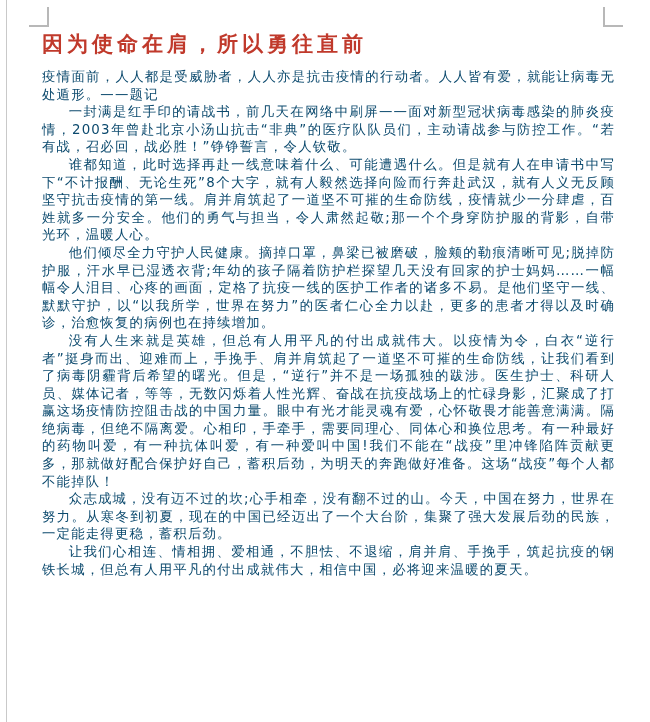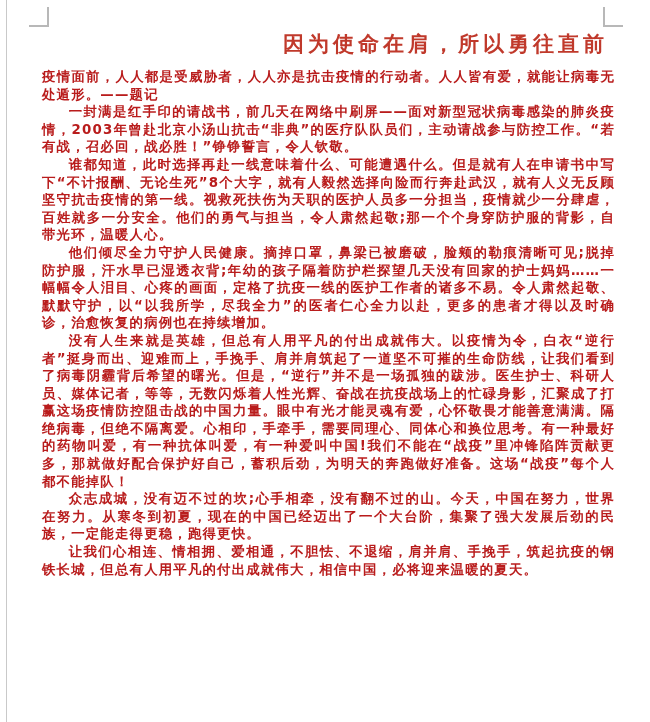--- a/index.html
+++ b/index.html
@@ -37,34 +37,33 @@
     border-bottom: 2px solid #b8b8b8;
   }
   .corner-mark.top-right {
     left: 603px;
     top: 7px;
     border-left: 2px solid #b8b8b8;
     border-bottom: 2px solid #b8b8b8;
   }
   .essay-title {
     margin: 30px 42px 10px 42px;
-    text-align: right;
+    text-align: left;
     font-size: 21px;
     font-weight: bold;
     letter-spacing: 4px;
     color: #c0392b;
   }
   .essay-body {
     margin: 0 35px 0 42px;
-    color: #b91c1c;
+    color: #0c4a6e;
     font-size: 13.4px;
     line-height: 17.6px;
     letter-spacing: 1.2px;
     text-align: justify;
-    font-weight: bold;
   }
   .essay-body p {
     margin: 0;
     padding: 0;
     text-indent: 2em;
   }
   .essay-body p.no-indent {
     text-indent: 0;
   }
 </style>
@@ -76,20 +75,20 @@
   <div class="page-edge-line"></div>
 
   <div class="corner-mark top-left"></div>
   <div class="corner-mark top-right"></div>
 
   <div class="essay-title">因为使命在肩，所以勇往直前</div>
 
   <div class="essay-body">
     <p class="no-indent">疫情面前，人人都是受威胁者，人人亦是抗击疫情的行动者。人人皆有爱，就能让病毒无处遁形。——题记</p>
     <p>一封满是红手印的请战书，前几天在网络中刷屏——面对新型冠状病毒感染的肺炎疫情，2003年曾赴北京小汤山抗击“非典”的医疗队队员们，主动请战参与防控工作。“若有战，召必回，战必胜！”铮铮誓言，令人钦敬。</p>
-    <p>谁都知道，此时选择再赴一线意味着什么、可能遭遇什么。但是就有人在申请书中写下“不计报酬、无论生死”8个大字，就有人毅然选择向险而行奔赴武汉，就有人义无反顾坚守抗击疫情的第一线。视救死扶伤为天职的医护人员多一分担当，疫情就少一分肆虐，百姓就多一分安全。他们的勇气与担当，令人肃然起敬;那一个个身穿防护服的背影，自带光环，温暖人心。</p>
-    <p>他们倾尽全力守护人民健康。摘掉口罩，鼻梁已被磨破，脸颊的勒痕清晰可见;脱掉防护服，汗水早已湿透衣背;年幼的孩子隔着防护栏探望几天没有回家的护士妈妈……一幅幅令人泪目、心疼的画面，定格了抗疫一线的医护工作者的诸多不易。令人肃然起敬、默默守护，以“以我所学，尽我全力”的医者仁心全力以赴，更多的患者才得以及时确诊，治愈恢复的病例也在持续增加。</p>
+    <p>谁都知道，此时选择再赴一线意味着什么、可能遭遇什么。但是就有人在申请书中写下“不计报酬、无论生死”8个大字，就有人毅然选择向险而行奔赴武汉，就有人义无反顾坚守抗击疫情的第一线。肩并肩筑起了一道坚不可摧的生命防线，疫情就少一分肆虐，百姓就多一分安全。他们的勇气与担当，令人肃然起敬;那一个个身穿防护服的背影，自带光环，温暖人心。</p>
+    <p>他们倾尽全力守护人民健康。摘掉口罩，鼻梁已被磨破，脸颊的勒痕清晰可见;脱掉防护服，汗水早已湿透衣背;年幼的孩子隔着防护栏探望几天没有回家的护士妈妈……一幅幅令人泪目、心疼的画面，定格了抗疫一线的医护工作者的诸多不易。是他们坚守一线、默默守护，以“以我所学，世界在努力”的医者仁心全力以赴，更多的患者才得以及时确诊，治愈恢复的病例也在持续增加。</p>
     <p>没有人生来就是英雄，但总有人用平凡的付出成就伟大。以疫情为令，白衣“逆行者”挺身而出、迎难而上，手挽手、肩并肩筑起了一道坚不可摧的生命防线，让我们看到了病毒阴霾背后希望的曙光。但是，“逆行”并不是一场孤独的跋涉。医生护士、科研人员、媒体记者，等等，无数闪烁着人性光辉、奋战在抗疫战场上的忙碌身影，汇聚成了打赢这场疫情防控阻击战的中国力量。眼中有光才能灵魂有爱，心怀敬畏才能善意满满。隔绝病毒，但绝不隔离爱。心相印，手牵手，需要同理心、同体心和换位思考。有一种最好的药物叫爱，有一种抗体叫爱，有一种爱叫中国!我们不能在“战疫”里冲锋陷阵贡献更多，那就做好配合保护好自己，蓄积后劲，为明天的奔跑做好准备。这场“战疫”每个人都不能掉队！</p>
-    <p>众志成城，没有迈不过的坎;心手相牵，没有翻不过的山。今天，中国在努力，世界在努力。从寒冬到初夏，现在的中国已经迈出了一个大台阶，集聚了强大发展后劲的民族，一定能走得更稳，跑得更快。</p>
+    <p>众志成城，没有迈不过的坎;心手相牵，没有翻不过的山。今天，中国在努力，世界在努力。从寒冬到初夏，现在的中国已经迈出了一个大台阶，集聚了强大发展后劲的民族，一定能走得更稳，蓄积后劲。</p>
     <p>让我们心相连、情相拥、爱相通，不胆怯、不退缩，肩并肩、手挽手，筑起抗疫的钢铁长城，但总有人用平凡的付出成就伟大，相信中国，必将迎来温暖的夏天。</p>
   </div>
 
 </div>
 
 </body></html>

